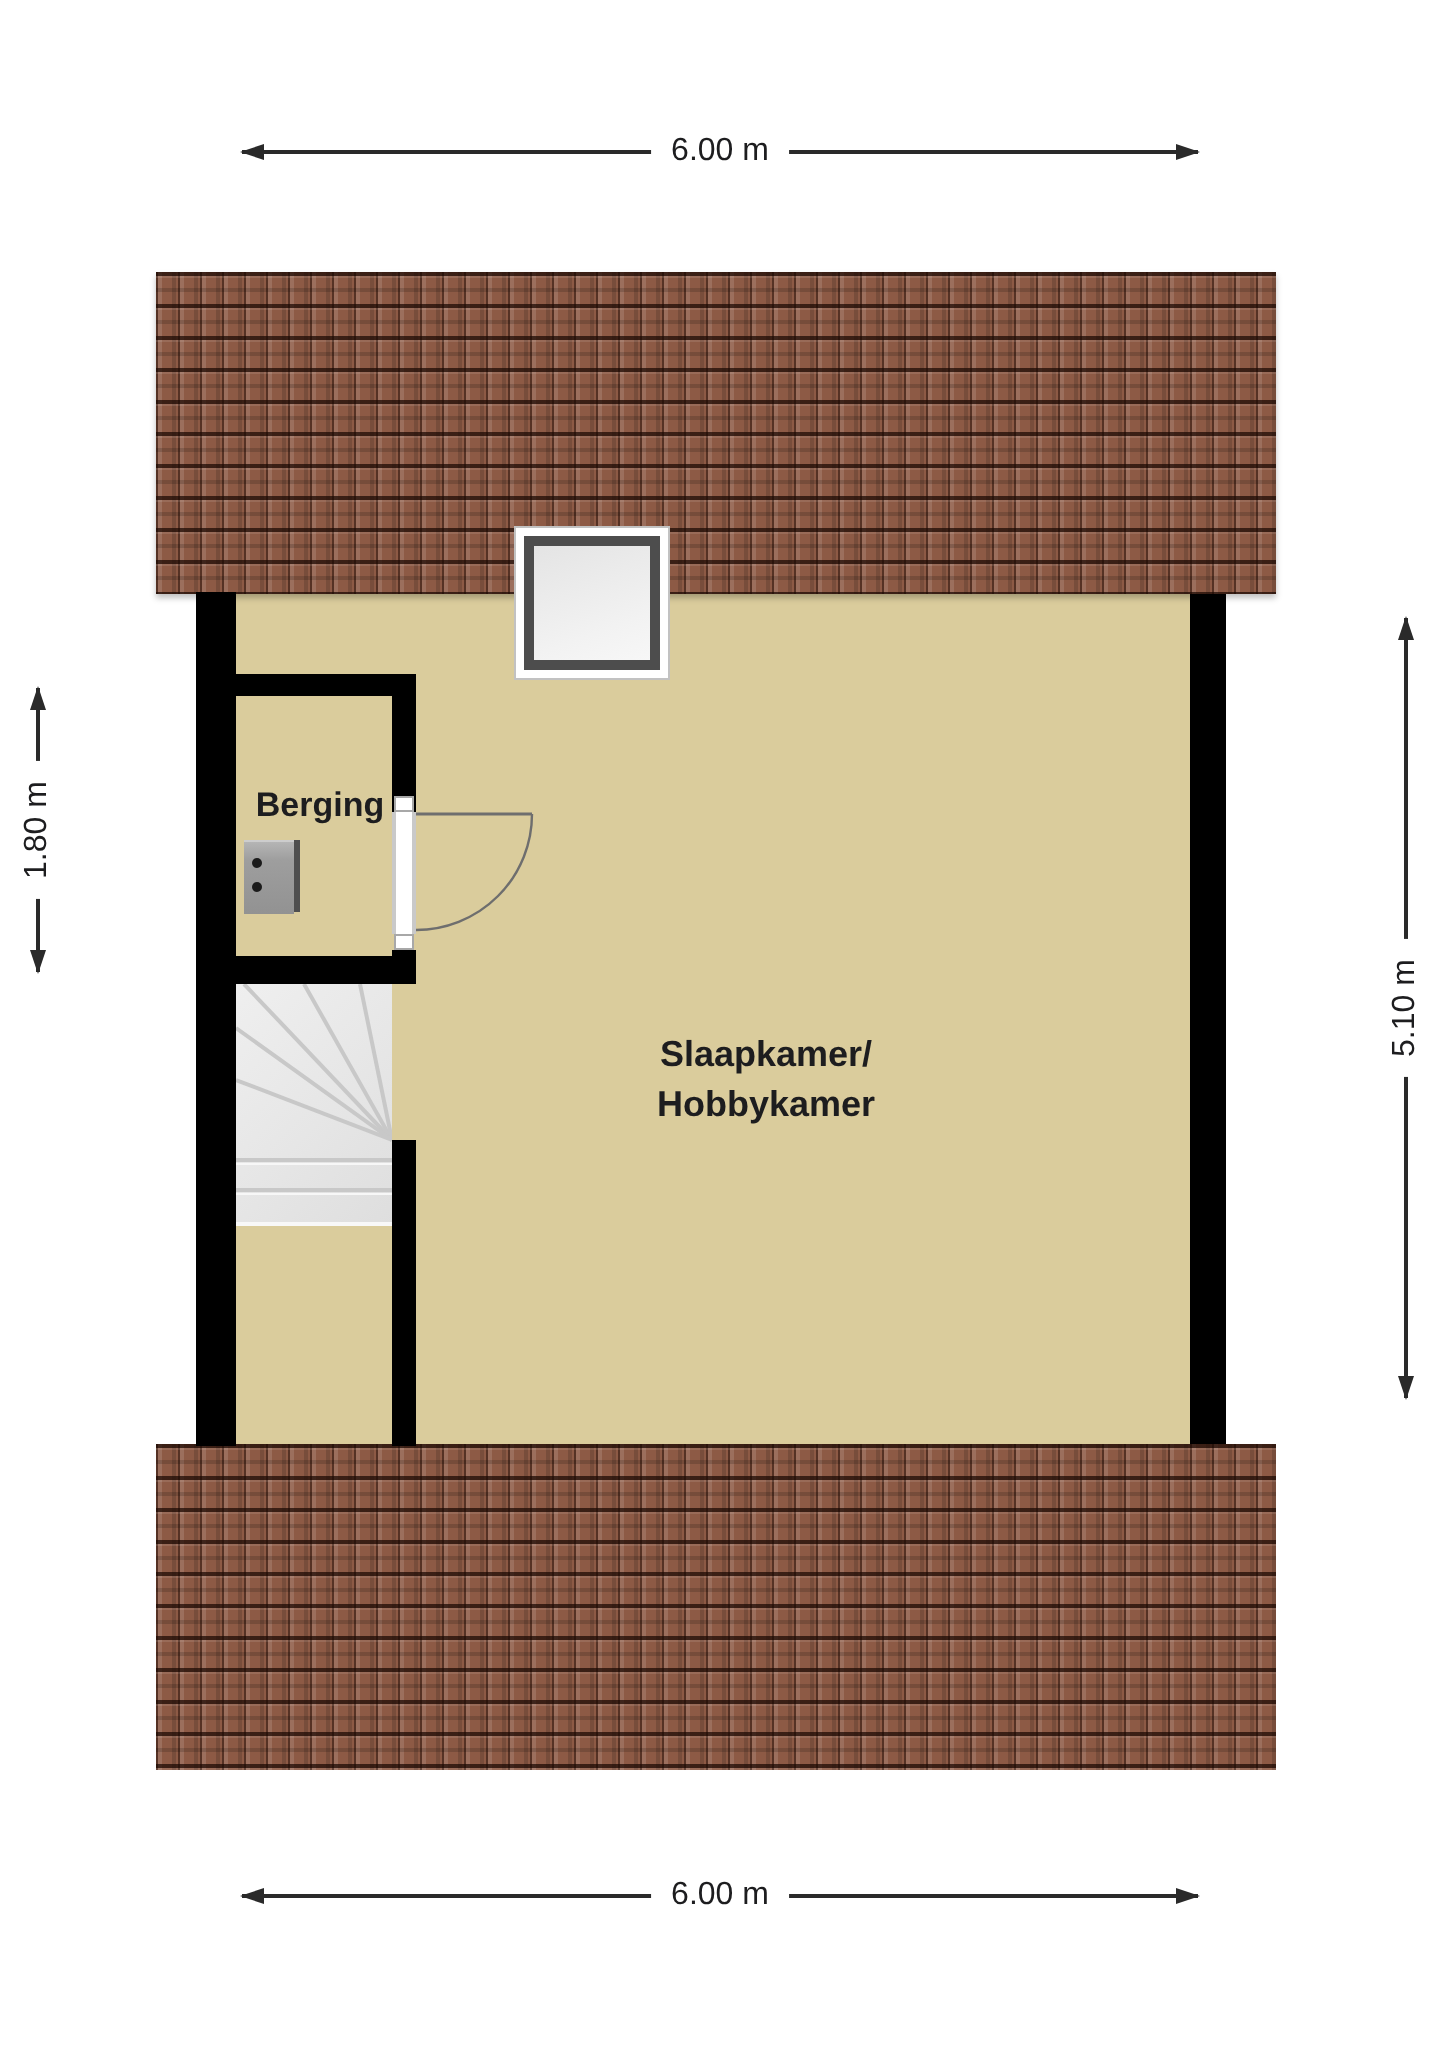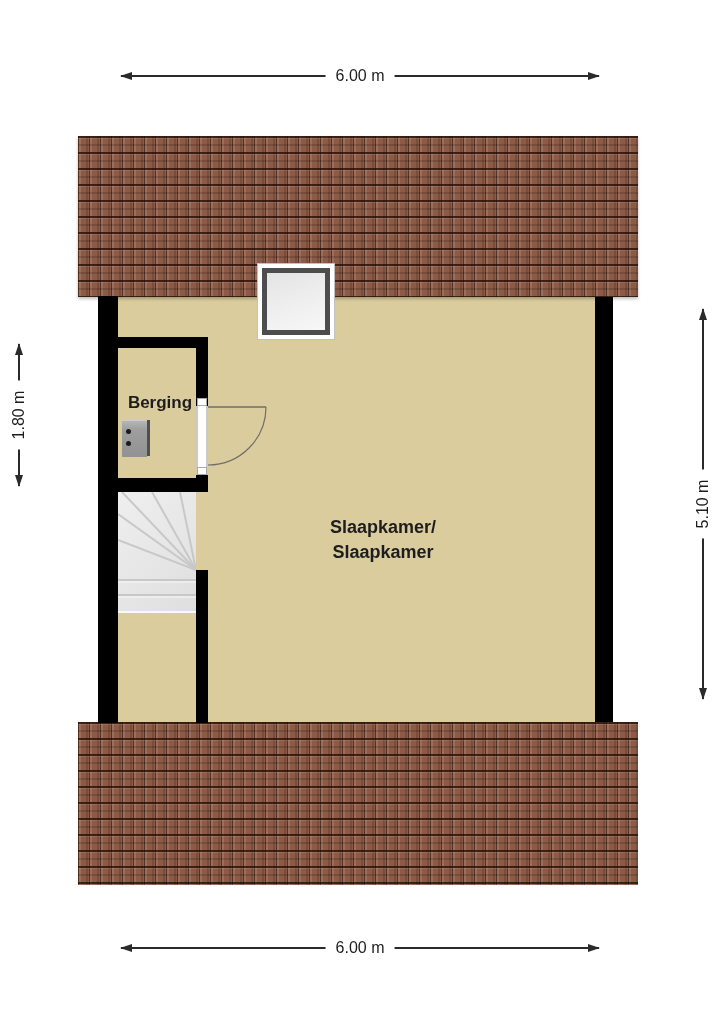--- a/index.html
+++ b/index.html
@@ -145,21 +145,21 @@
     <div class="appliance-body">
       <div class="appliance-dot d1"></div>
       <div class="appliance-dot d2"></div>
     </div>
     <div class="appliance-line"></div>
   </div>
 
   <div class="room-label label-berging">Berging</div>
   <div class="room-label label-main">
     <span>Slaapkamer/</span><br>
-    <span>Slaapkamer</span>
+    <span>Hobbykamer</span>
   </div>
 
   <div class="dim-h dim-top">
     <div class="dim-line"></div>
     <div class="arr arr-left"></div>
     <div class="arr arr-right"></div>
     <span class="dim-label">6.00 m</span>
   </div>
 
   <div class="dim-h dim-bottom">

